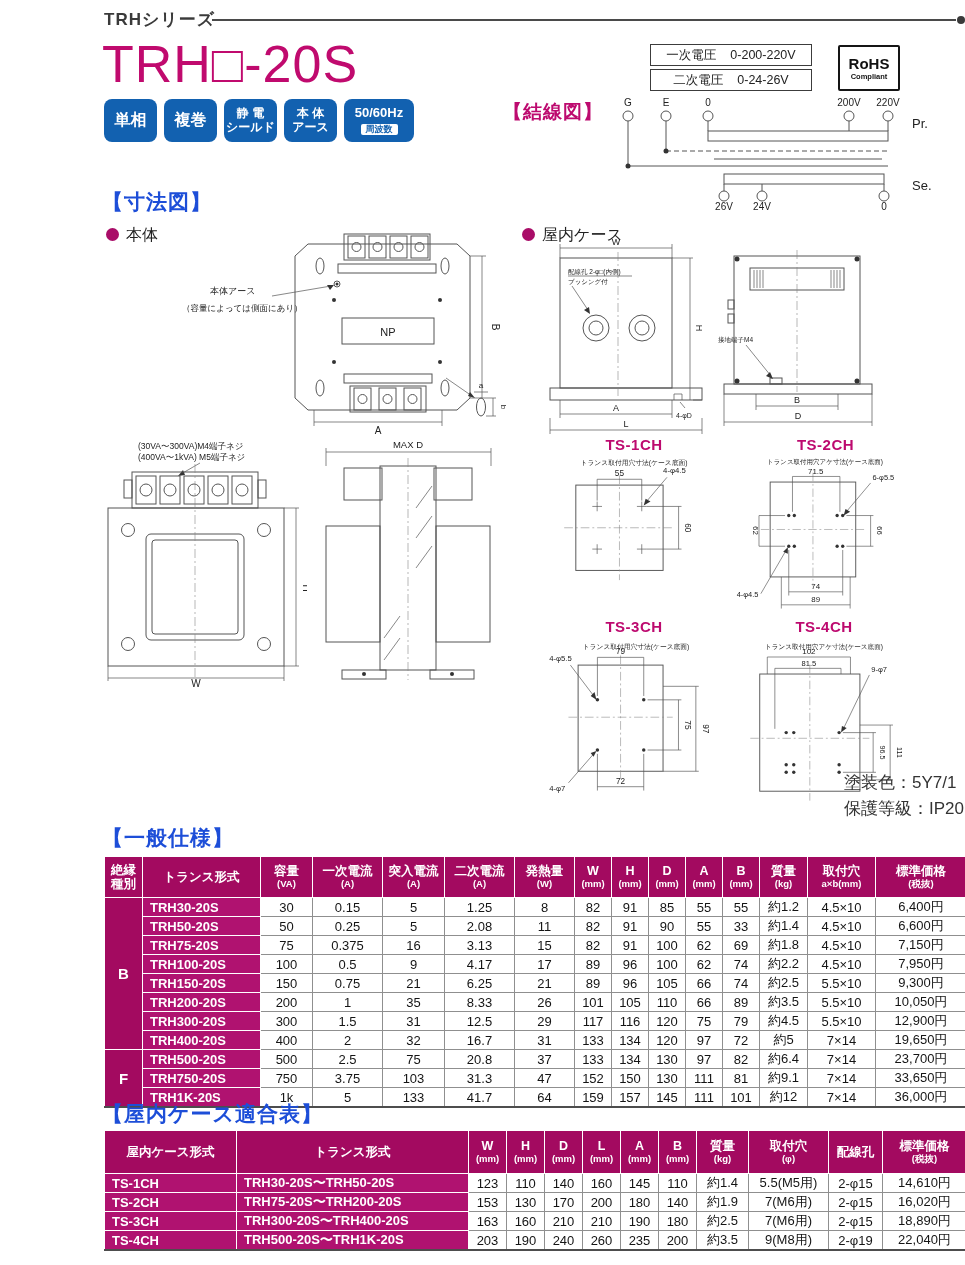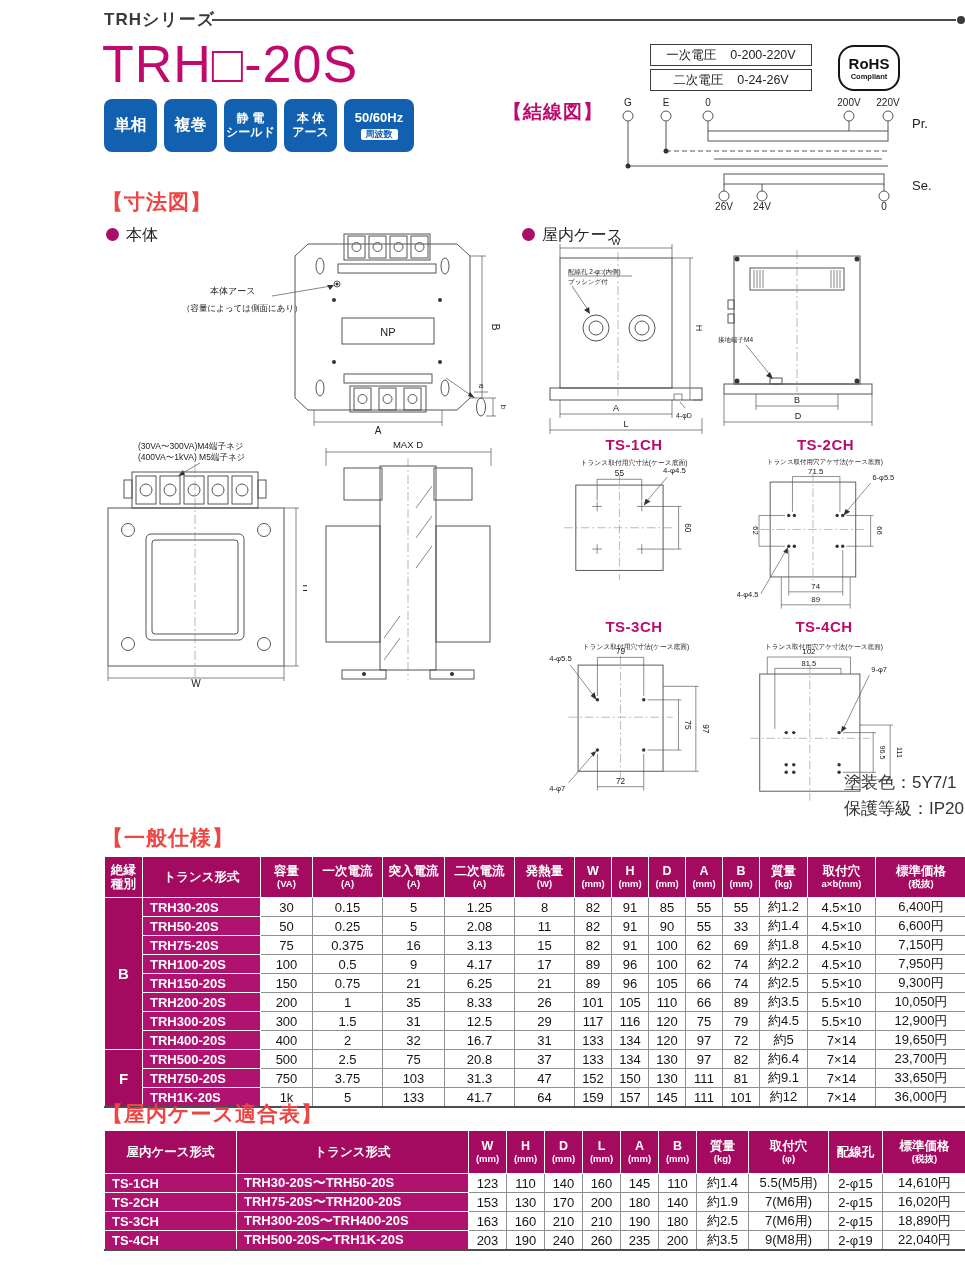--- a/index.html
+++ b/index.html
@@ -1,36 +1,36 @@
 <!DOCTYPE html>
 <html><head>
 <meta charset="utf-8">
 <style>
   html,body{margin:0;padding:0;background:#fff;}
   #page{position:relative;width:965px;height:1265px;background:#fff;overflow:hidden;
         font-family:"Liberation Sans","DejaVu Sans",sans-serif;color:#222;margin-left:16px;}
   .abs{position:absolute;}
-  .sec-h{font-size:21px;font-weight:bold;color:#ef4444;letter-spacing:1px;}
+  .sec-h{font-size:21px;font-weight:bold;color:#1d4ed8;letter-spacing:1px;}
   
   .series{left:88px;top:8px;font-size:17px;font-weight:bold;color:#3a3a3a;letter-spacing:1px;}
   .rule{left:196px;top:19px;width:744px;height:2px;background:#4a4a4a;}
   .ruledot{left:941px;top:16px;width:8px;height:8px;border-radius:50%;background:#3a3a3a;}
   .title{left:86px;top:34px;font-size:52px;font-weight:normal;color:#c00a6e;letter-spacing:1px;}
   .badges{left:88px;top:99px;display:flex;gap:7px;align-items:flex-start;}
-  .badge{width:53px;height:53px;background:#1261b0;border-radius:8px;color:#fff;display:flex;
+  .badge{width:53px;height:43px;background:#1261b0;border-radius:8px;color:#fff;display:flex;
          flex-direction:column;align-items:center;justify-content:center;font-weight:bold;line-height:1.15;}
   .badge .b1{font-size:16px;}
   .badge .b2{font-size:12px;}
   .badge.wide{width:70px;}
   .badge .b3{font-size:13px;}
   .badge .bsub{font-size:9px;background:#fff;color:#1261b0;border-radius:2px;padding:0 5px;margin-top:3px;font-weight:bold;}
   .vwrap{left:634px;top:44px;width:162px;}
   .vbox{height:20px;border:1.5px solid #3c3c3c;display:flex;align-items:center;justify-content:center;
         gap:14px;font-size:12.5px;color:#222;margin-bottom:3px;background:#fff;}
-  .rohs{left:822px;top:45px;width:58px;height:42px;border:2.5px solid #151515;border-radius:16px;
+  .rohs{left:822px;top:45px;width:58px;height:42px;border:2.5px solid #151515;border-radius:2px;
         display:flex;flex-direction:column;align-items:center;justify-content:center;line-height:1;background:#fff;}
   .rohs .r1{font-size:15px;font-weight:bold;color:#111;}
   .rohs .r2{font-size:7.5px;font-weight:bold;color:#111;margin-top:2px;}
   .wir-h{left:487px;top:99px;font-size:19px;font-weight:bold;color:#bd0a6f;letter-spacing:1px;}
   
   .bullet{width:13px;height:13px;border-radius:50%;background:#a90d68;}
   .bl-label{font-size:16px;color:#222;}
   
   svg text{fill:#222;font-family:"Liberation Sans","DejaVu Sans",sans-serif;}
   .ln{fill:none;stroke:#555;stroke-width:1;}

